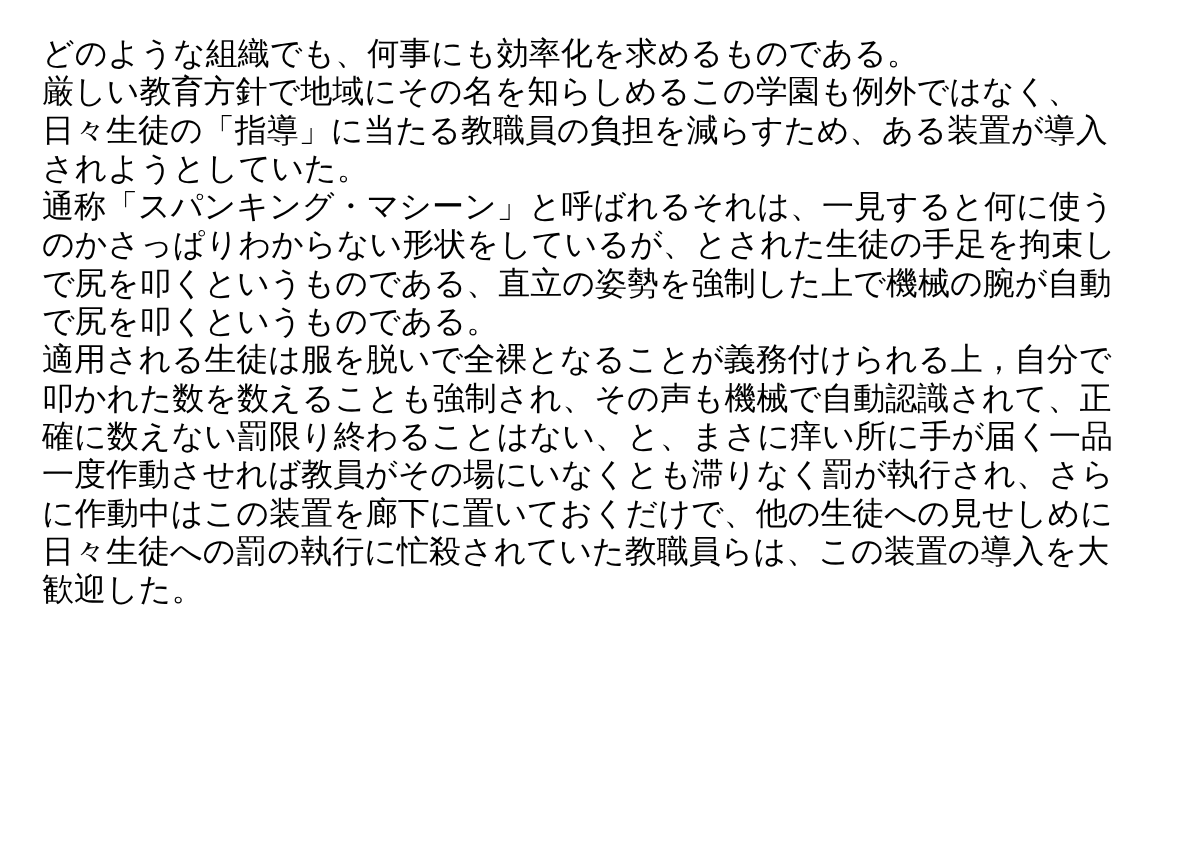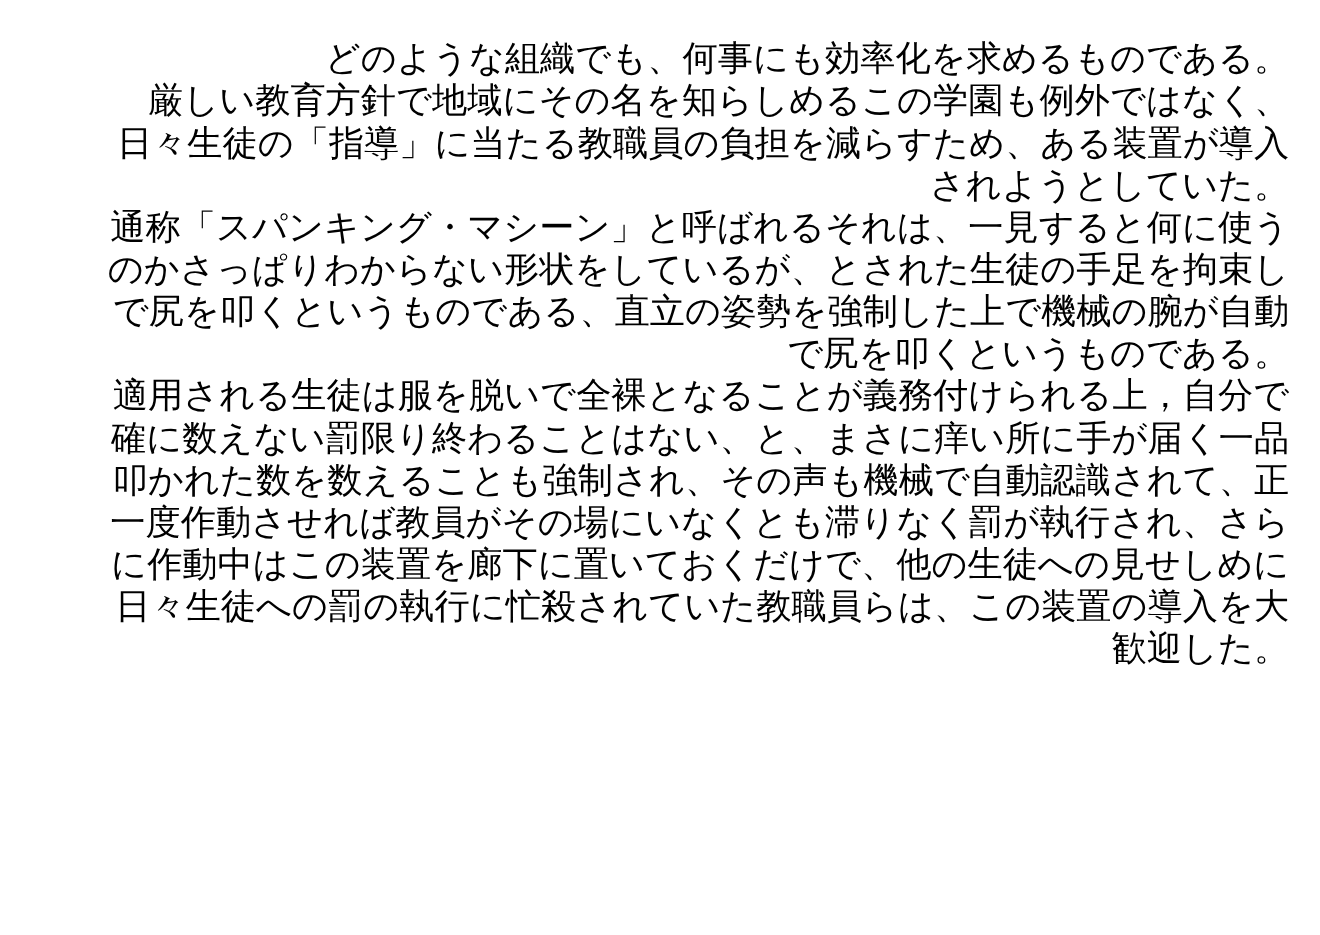--- a/index.html
+++ b/index.html
@@ -17,41 +17,40 @@
   .text-block {
     position: absolute;
     left: 42px;
     top: 34px;
     width: 1130px;
     color: #000000;
     font-family: "Liberation Serif", "DejaVu Serif", serif;
     font-size: 32px;
     line-height: 38.3px;
     font-weight: 400;
-    text-align: right;
   }
   .text-line {
     white-space: nowrap;
     letter-spacing: 0;
   }
 </style>
 </head>
 <body>
 
 <main class="page">
   <div class="text-block" id="text-block">
       <div class="text-line">どのような組織でも、何事にも効率化を求めるものである。</div>
       <div class="text-line">厳しい教育方針で地域にその名を知らしめるこの学園も例外ではなく、</div>
       <div class="text-line">日々生徒の「指導」に当たる教職員の負担を減らすため、ある装置が導入</div>
       <div class="text-line">されようとしていた。</div>
       <div class="text-line">通称「スパンキング・マシーン」と呼ばれるそれは、一見すると何に使う</div>
       <div class="text-line">のかさっぱりわからない形状をしているが、とされた生徒の手足を拘束し</div>
       <div class="text-line">で尻を叩くというものである、直立の姿勢を強制した上で機械の腕が自動</div>
       <div class="text-line">で尻を叩くというものである。</div>
       <div class="text-line">適用される生徒は服を脱いで全裸となることが義務付けられる上，自分で</div>
+      <div class="text-line">叩かれた数を数えることも強制され、その声も機械で自動認識されて、正</div>
       <div class="text-line">確に数えない罰限り終わることはない、と、まさに痒い所に手が届く一品</div>
-      <div class="text-line">叩かれた数を数えることも強制され、その声も機械で自動認識されて、正</div>
       <div class="text-line">一度作動させれば教員がその場にいなくとも滞りなく罰が執行され、さら</div>
       <div class="text-line">に作動中はこの装置を廊下に置いておくだけで、他の生徒への見せしめに</div>
       <div class="text-line">日々生徒への罰の執行に忙殺されていた教職員らは、この装置の導入を大</div>
       <div class="text-line">歓迎した。</div>
     </div>
 </main>
 
 </body></html>

